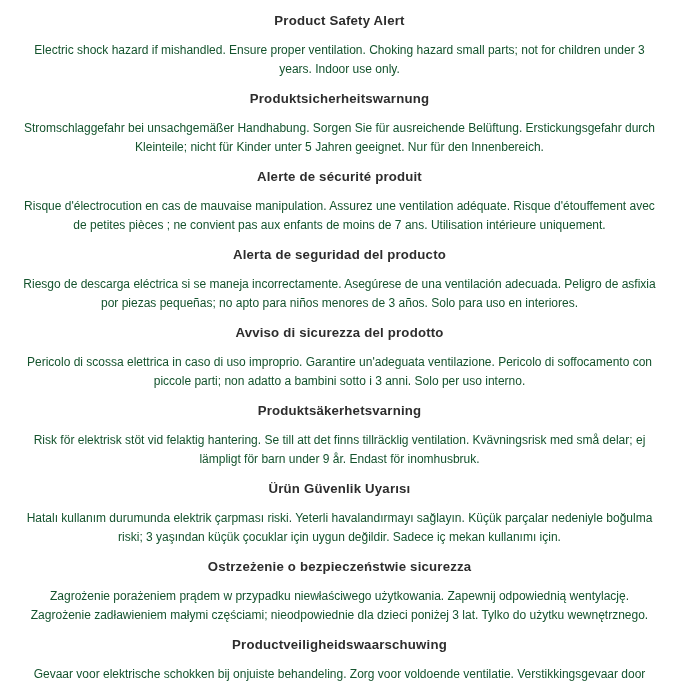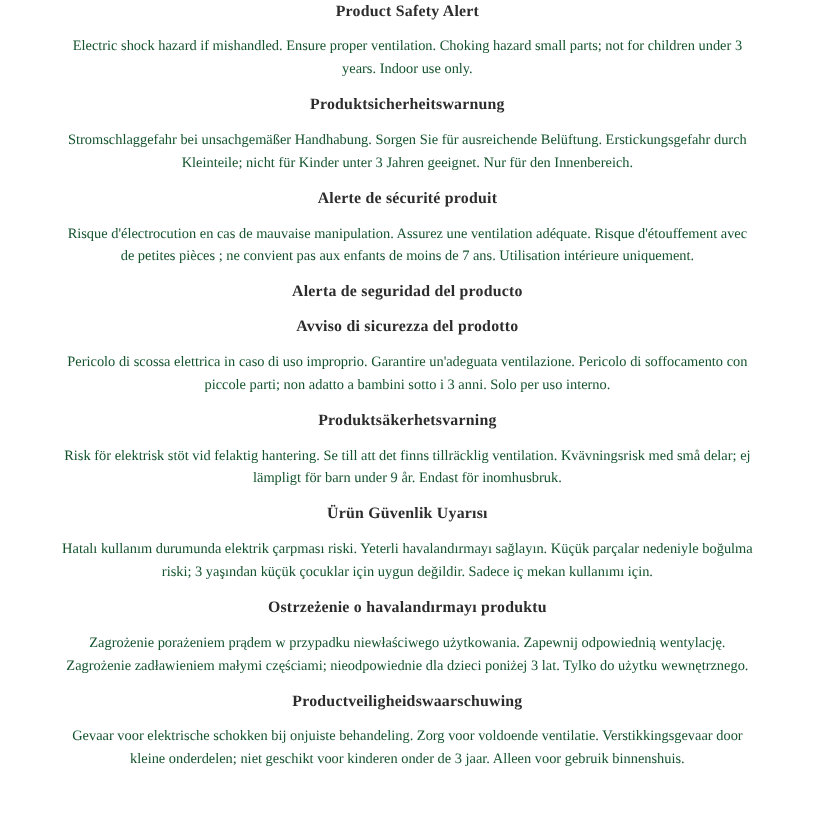--- a/index.html
+++ b/index.html
@@ -7,22 +7,22 @@
     padding: 0;
     background: #ffffff;
     width: 679px;
     height: 688px;
     overflow: hidden;
   }
   .page {
     box-sizing: border-box;
     width: 679px;
     height: 688px;
-    padding: 0 2px;
-    font-family: Liberation Serif, serif;
+    padding: 12px 2px;
+    font-family: Liberation Sans, sans-serif;
   }
   .alert-section {
     text-align: center;
   }
   .alert-section h2 {
     font-size: 13.2px;
     line-height: 17px;
     font-weight: bold;
     letter-spacing: 0.2px;
     color: #2d2d2d;
@@ -43,31 +43,33 @@
 
   <section class="alert-section">
     <h2>Product Safety Alert</h2>
     <p>Electric shock hazard if mishandled. Ensure proper ventilation. Choking hazard small parts; not for children under 3
 years. Indoor use only.</p>
   </section>
 
   <section class="alert-section">
     <h2>Produktsicherheitswarnung</h2>
     <p>Stromschlaggefahr bei unsachgemäßer Handhabung. Sorgen Sie für ausreichende Belüftung. Erstickungsgefahr durch
-Kleinteile; nicht für Kinder unter 3 Jahren geeignet. Nur für den Innenbereich.</p>
+Kleinteile; nicht für Kinder unter 5 Jahren geeignet. Nur für den Innenbereich.</p>
   </section>
 
   <section class="alert-section">
     <h2>Alerte de sécurité produit</h2>
     <p>Risque d'électrocution en cas de mauvaise manipulation. Assurez une ventilation adéquate. Risque d'étouffement avec
 de petites pièces ; ne convient pas aux enfants de moins de 7 ans. Utilisation intérieure uniquement.</p>
   </section>
 
   <section class="alert-section">
     <h2>Alerta de seguridad del producto</h2>
+    <p>Riesgo de descarga eléctrica si se maneja incorrectamente. Asegúrese de una ventilación adecuada. Peligro de asfixia
+por piezas pequeñas; no apto para niños menores de 3 años. Solo para uso en interiores.</p>
   </section>
 
   <section class="alert-section">
     <h2>Avviso di sicurezza del prodotto</h2>
     <p>Pericolo di scossa elettrica in caso di uso improprio. Garantire un'adeguata ventilazione. Pericolo di soffocamento con
 piccole parti; non adatto a bambini sotto i 3 anni. Solo per uso interno.</p>
   </section>
 
   <section class="alert-section">
     <h2>Produktsäkerhetsvarning</h2>
@@ -75,21 +77,21 @@
 lämpligt för barn under 9 år. Endast för inomhusbruk.</p>
   </section>
 
   <section class="alert-section">
     <h2>Ürün Güvenlik Uyarısı</h2>
     <p>Hatalı kullanım durumunda elektrik çarpması riski. Yeterli havalandırmayı sağlayın. Küçük parçalar nedeniyle boğulma
 riski; 3 yaşından küçük çocuklar için uygun değildir. Sadece iç mekan kullanımı için.</p>
   </section>
 
   <section class="alert-section">
-    <h2>Ostrzeżenie o havalandırmayı produktu</h2>
+    <h2>Ostrzeżenie o bezpieczeństwie sicurezza</h2>
     <p>Zagrożenie porażeniem prądem w przypadku niewłaściwego użytkowania. Zapewnij odpowiednią wentylację.
 Zagrożenie zadławieniem małymi częściami; nieodpowiednie dla dzieci poniżej 3 lat. Tylko do użytku wewnętrznego.</p>
   </section>
 
   <section class="alert-section">
     <h2>Productveiligheidswaarschuwing</h2>
     <p>Gevaar voor elektrische schokken bij onjuiste behandeling. Zorg voor voldoende ventilatie. Verstikkingsgevaar door
 kleine onderdelen; niet geschikt voor kinderen onder de 3 jaar. Alleen voor gebruik binnenshuis.</p>
   </section>
 

